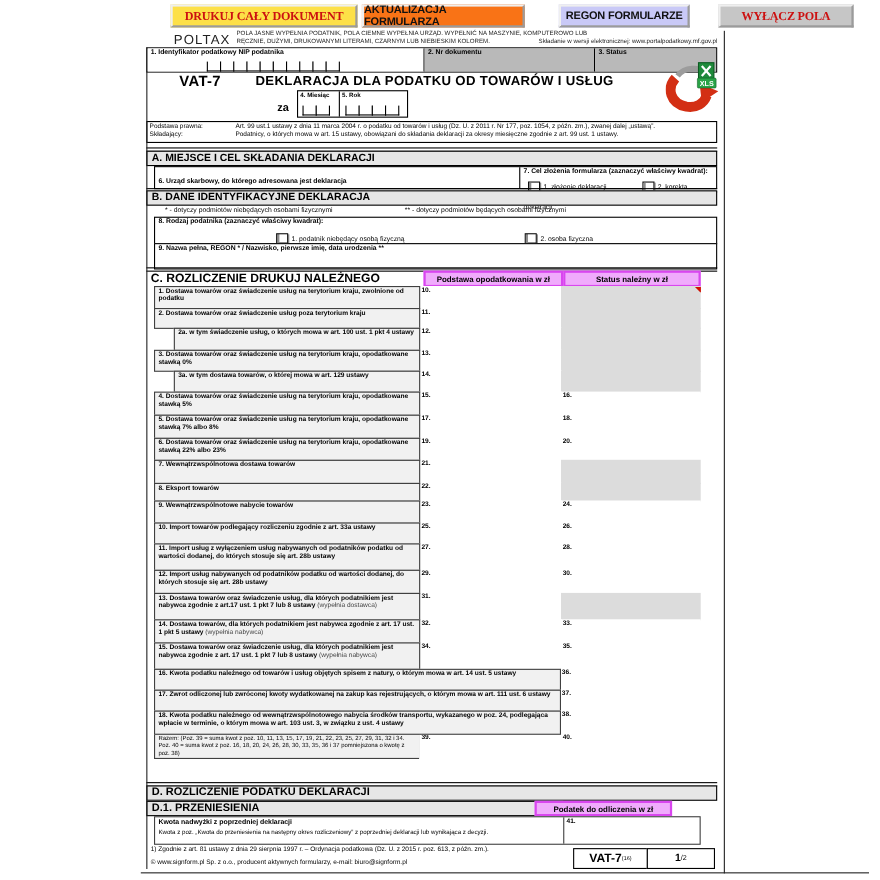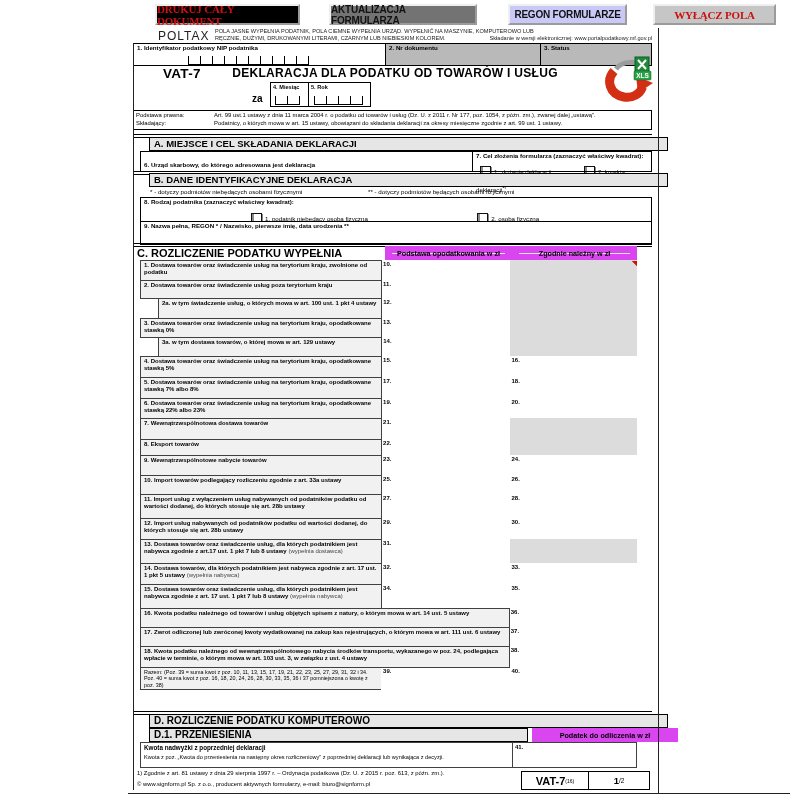--- a/index.html
+++ b/index.html
@@ -33,29 +33,29 @@
   .pcell{box-sizing:border-box;border-right:1px solid #000;padding:1px 2px;position:relative;}
   .pcell:last-child{border-right:none;}
 
   .legalbox{left:133px;top:110px;width:519px;border:1px solid #000;box-sizing:border-box;padding:1px 2px;}
   .legalrow{display:flex;}
   .legalrow .ll{width:78px;flex:none;font-size:5.9px;line-height:1.35;}
   .legalrow .lt{flex:1;font-size:5.9px;line-height:1.35;}
 
   .dblrule{position:absolute;left:133px;width:519px;height:2px;border-top:1px solid #000;border-bottom:1px solid #000;}
   .secbar{position:absolute;left:133px;width:519px;height:14px;background:#e6e6e6;border:1px solid #000;
-          box-sizing:border-box;font-weight:bold;font-size:9.5px;line-height:12px;padding-left:4px;margin-left:16px;}
+          box-sizing:border-box;font-weight:bold;font-size:9.5px;line-height:12px;padding-left:4px;}
 
   .box{position:absolute;border:1px solid #000;box-sizing:border-box;background:#fff;}
   .cb{width:9px;height:9px;background:#fff;border:1px solid #111;display:inline-block;vertical-align:middle;
       box-shadow:inset 2px -2px 0 rgba(0,0,0,.45),1px 1px 0 #888;margin-right:3px;cursor:pointer;}
   .cbl{font-size:6.2px;vertical-align:middle;}
 
   
-  .chdrcell{position:absolute;border:7px solid #d946ef;box-sizing:border-box;background:#e5e5e5;
+  .chdrcell{position:absolute;border:2px solid #d946ef;box-sizing:border-box;background:#f0abfc;
             display:flex;align-items:center;justify-content:center;font-weight:bold;font-size:7.2px;}
   #c-rows{position:absolute;left:140px;top:261px;width:497px;}
   .crow{display:flex;align-items:stretch;margin-top:-1px;}
   .ccell{box-sizing:border-box;border:1px solid #404040;position:relative;}
   .clabel{width:245px;background:#f1f1f1;font-size:6px;font-weight:bold;line-height:1.12;padding:1px 3px;}
   .clabel.ind{margin-left:18px;width:227px;}
   .clabel.wide{width:372px;}
   .cnote{font-weight:normal;color:#444;}
   .cval{background:#fff;font-size:6px;font-weight:bold;padding:1px 2px;cursor:text;}
   .cval.b{width:127px;margin-left:-1px;}
@@ -66,22 +66,22 @@
 
   .vline{position:absolute;width:1px;background:#222;}
   .hline{position:absolute;height:1px;background:#222;}
 
   .ftbox{position:absolute;border:1.5px solid #000;box-sizing:border-box;display:flex;align-items:center;justify-content:center;background:#fff;}
   sup.s1{font-size:4.5px;}
 </style>
 </head>
 <body>
 
-<div class="tbtn serif" style="left: 155px; width: 145px; background: #000000; color: rgb(204, 17, 17);">DRUKUJ CAŁY DOKUMENT</div>
-<div class="tbtn" style="left: 329px; width: 148px; background: #737373; color: rgb(17, 17, 17);">AKTUALIZACJA FORMULARZA</div>
+<div class="tbtn serif" style="left: 155px; width: 170px; background: #fde047; color: rgb(204, 17, 17);">DRUKUJ CAŁY DOKUMENT</div>
+<div class="tbtn" style="left: 329px; width: 148px; background: #f97316; color: rgb(17, 17, 17);">AKTUALIZACJA FORMULARZA</div>
 <div class="tbtn" style="left: 508px; width: 119px; background: rgb(201, 201, 247); color: rgb(17, 17, 17);">REGON FORMULARZE</div>
 <div class="tbtn serif" style="left: 653px; width: 123px; background: rgb(198, 198, 198); color: rgb(204, 17, 17);">WYŁĄCZ POLA</div>
 
 <div class="abs poltax-brand" style="left:158px;top:29px;">POLTAX</div>
 <div class="abs tiny" style="left:215px;top:28px;width:345px;">POLA JASNE WYPEŁNIA PODATNIK, POLA CIEMNE WYPEŁNIA URZĄD. WYPEŁNIĆ NA MASZYNIE, KOMPUTEROWO LUB RĘCZNIE, DUŻYMI, DRUKOWANYMI LITERAMI, CZARNYM LUB NIEBIESKIM KOLOREM.</div>
 <div class="abs tiny" style="left:440px;top:35px;width:212px;text-align:right;">Składanie w wersji elektronicznej: www.portalpodatkowy.mf.gov.pl</div>
 
 <div class="hdrbox abs">
   <div class="hcell" style="width:252px;background:#fff;">
     <div class="flabel">1. Identyfikator podatkowy NIP podatnika</div>
@@ -178,23 +178,23 @@
   <div style="margin-top:2px;">
     <span style="margin-left:110px;"><span class="cb"></span><span class="cbl">1. podatnik niebędący osobą fizyczną</span></span>
     <span style="margin-left:105px;"><span class="cb"></span><span class="cbl">2. osoba fizyczna</span></span>
   </div>
 </div>
 <div class="box" style="left:140px;top:221px;width:512px;height:24px;cursor:text;">
   <div class="flabel" style="padding:1px 3px;">9. Nazwa pełna, REGON * / Nazwisko, pierwsze imię, data urodzenia **</div>
 </div>
 
 <div class="dblrule" style="top:243px;"></div>
-<div class="abs" style="left:137px;top:247px;font-size:11px;font-weight:bold;">C. ROZLICZENIE PODATKU WYPEŁNIA</div>
+<div class="abs" style="left:137px;top:247px;font-size:11px;font-weight:bold;">C. ROZLICZENIE DRUKUJ NALEŻNEGO</div>
 <div class="chdrcell" style="left:385px;top:246px;width:127px;height:15px;">Podstawa opodatkowania w zł</div>
-<div class="chdrcell" style="left:512px;top:246px;width:125px;height:15px;">Zgodnie należny w zł</div>
+<div class="chdrcell" style="left:512px;top:246px;width:125px;height:15px;">Status należny w zł</div>
 <div id="c-rows">
     <div class="crow" style="min-height: 21px;">
       <div class="ccell clabel">1. Dostawa towarów oraz świadczenie usług na terytorium kraju, zwolnione od podatku</div>
       <div class="cval b">10.</div>
       <div class="cval t dis"></div>
     </div>
     <div class="crow" style="min-height: 19px;">
       <div class="ccell clabel">2. Dostawa towarów oraz świadczenie usług poza terytorium kraju</div>
       <div class="cval b">11.</div>
       <div class="cval t dis"></div>
@@ -287,23 +287,23 @@
       <div class="cval t">38.</div>
     </div>
     <div class="crow" style="min-height: 22px;">
       <div class="crazem">Razem: (Poz. 39 = suma kwot z poz. 10, 11, 13, 15, 17, 19, 21, 22, 23, 25, 27, 29, 31, 32 i 34. Poz. 40 = suma kwot z poz. 16, 18, 20, 24, 26, 28, 30, 33, 35, 36 i 37 pomniejszona o kwotę z poz. 38)</div>
       <div class="cval b">39.</div>
       <div class="cval t">40.</div>
     </div>
   </div>
 
 <div class="dblrule" style="top:711px;"></div>
-<div class="secbar" style="top:714px;font-size:10px;">D. ROZLICZENIE PODATKU KOMPUTEROWO</div>
+<div class="secbar" style="top:714px;font-size:10px;">D. ROZLICZENIE PODATKU DEKLARACJI</div>
 <div class="secbar" style="top:728px;width:379px;font-size:10px;">D.1. PRZENIESIENIA</div>
-<div class="chdrcell" style="left:532px;top:728px;width:146px;height:14px;">Podatek do odliczenia w zł</div>
+<div class="chdrcell" style="left:486px;top:728px;width:125px;height:14px;">Podatek do odliczenia w zł</div>
 <div class="box" style="left:140px;top:742px;width:497px;height:26px;display:flex;border-color:#404040;">
   <div style="width:372px;border-right:1px solid #404040;box-sizing:border-box;padding:1px 3px;">
     <div style="font-size:6.3px;font-weight:bold;">Kwota nadwyżki z poprzedniej deklaracji</div>
     <div style="font-size:5.6px;margin-top:3px;">Kwota z poz. „Kwota do przeniesienia na następny okres rozliczeniowy” z poprzedniej deklaracji lub wynikająca z decyzji.</div>
   </div>
   <div style="flex:1;padding:1px 2px;font-size:6px;font-weight:bold;cursor:text;">41.</div>
 </div>
 
 <div class="abs" style="left:137px;top:770px;font-size:5.9px;">1) Zgodnie z art. 81 ustawy z dnia 29 sierpnia 1997 r. – Ordynacja podatkowa (Dz. U. z 2015 r. poz. 613, z późn. zm.).</div>
 <div class="abs" style="left:137px;top:781px;font-size:5.9px;">© www.signform.pl Sp. z o.o., producent aktywnych formularzy, e-mail: biuro@signform.pl</div>

